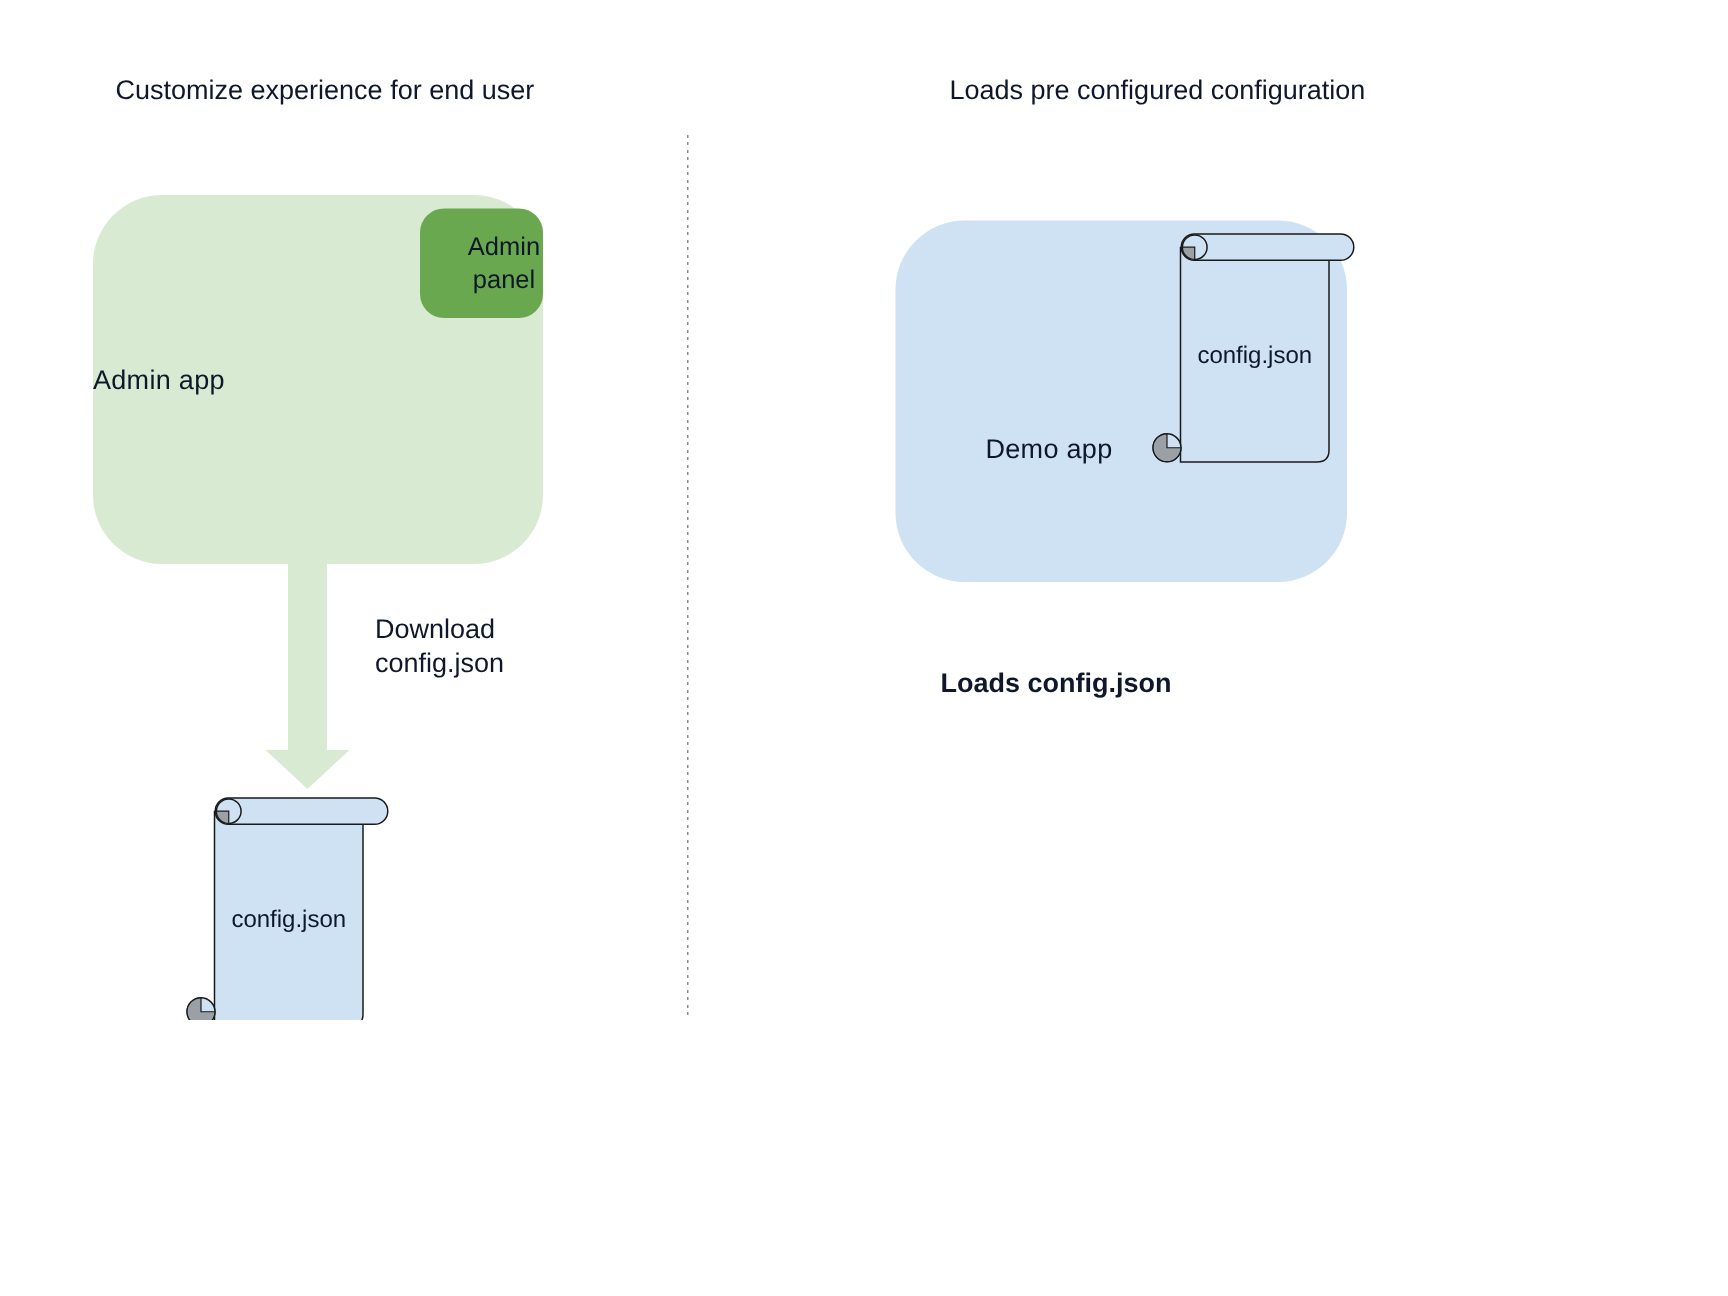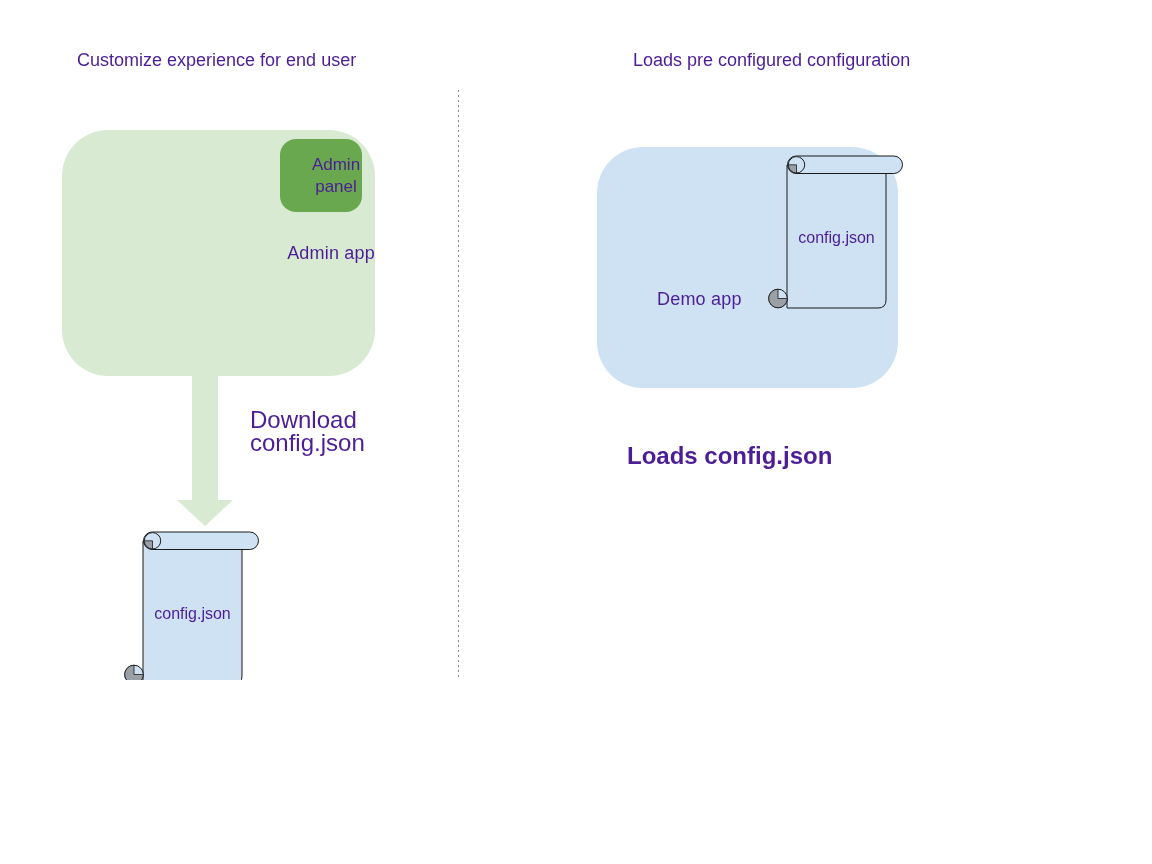--- a/index.html
+++ b/index.html
@@ -2,34 +2,34 @@
 <html><head>
 <meta charset="utf-8">
 <style>
   html,body{margin:0;padding:0;background:#ffffff;}
   #canvas{
     position:relative;
     width:1152px;height:680px;
     background:#ffffff;
     overflow:hidden;
     font-family:"Liberation Sans", sans-serif;
-    color:#4c1d95;
+    color:#0f172a;
   }
   .abs{position:absolute;}
   .heading{font-size:18px;line-height:20px;white-space:nowrap;}
   .app-box{border-radius:46px;}
   .green-box{left:62px;top:130px;width:300px;height:246px;background:#d9ead3;
-             display:flex;align-items:center;justify-content:flex-end;padding-left:13px;}
+             display:flex;align-items:center;justify-content:flex-start;}
   .green-box .app-label{font-size:18px;letter-spacing:.2px;}
   .panel-box{left:280px;top:139px;width:82px;height:73px;background:#6aa84f;border-radius:16px;
              display:flex;align-items:center;justify-content:center;text-align:center;}
   .panel-box .panel-label{font-size:17px;line-height:22px;width:60px;margin-left:30px;}
   .blue-box{left:597px;top:147px;width:301px;height:241px;background:#cfe2f3;}
   .demo-label{left:657px;top:261px;font-size:18px;letter-spacing:.2px;white-space:nowrap;margin-top:28px;}
-  .caption{font-size:24px;line-height:23px;}
+  .caption{font-size:18px;line-height:23px;}
   .dl-caption{left:250px;top:408px;}
   .loads-caption{left:627px;top:444px;white-space:nowrap;font-weight:bold;}
   .divider{left:458px;top:90px;width:1px;height:598px;
            background:repeating-linear-gradient(to bottom,#8a8a8a 0 2px,transparent 2px 5px);}
   .scroll-label{font-size:16px;text-align:center;width:99px;white-space:nowrap;}
   .scroll-label-left{left:143px;top:605px;}
   .scroll-label-right{left:787px;top:229px;}
   .corner-shape{left:0;top:846px;width:28px;height:18px;background:#4a86e8;}
   svg{display:block;}
 </style>

